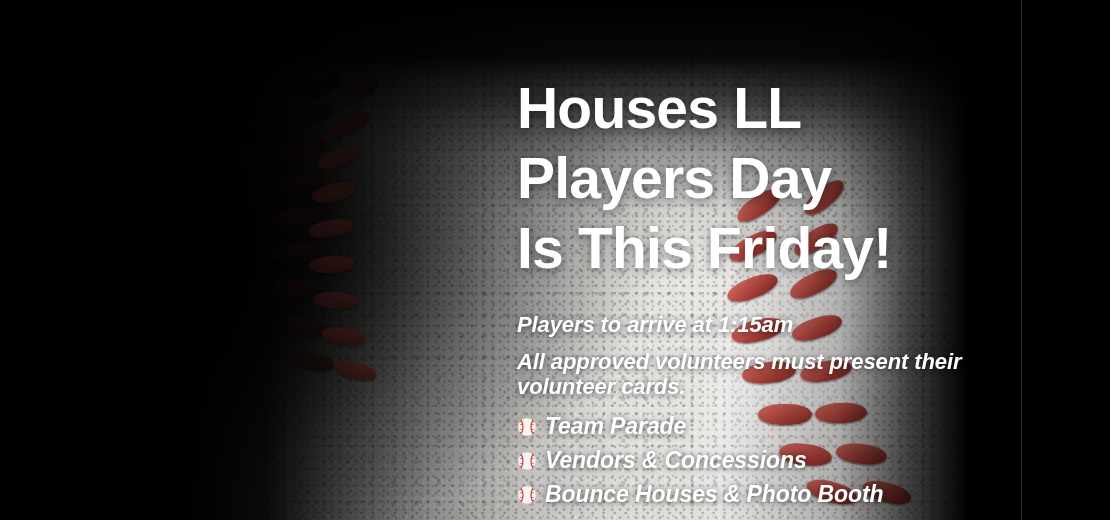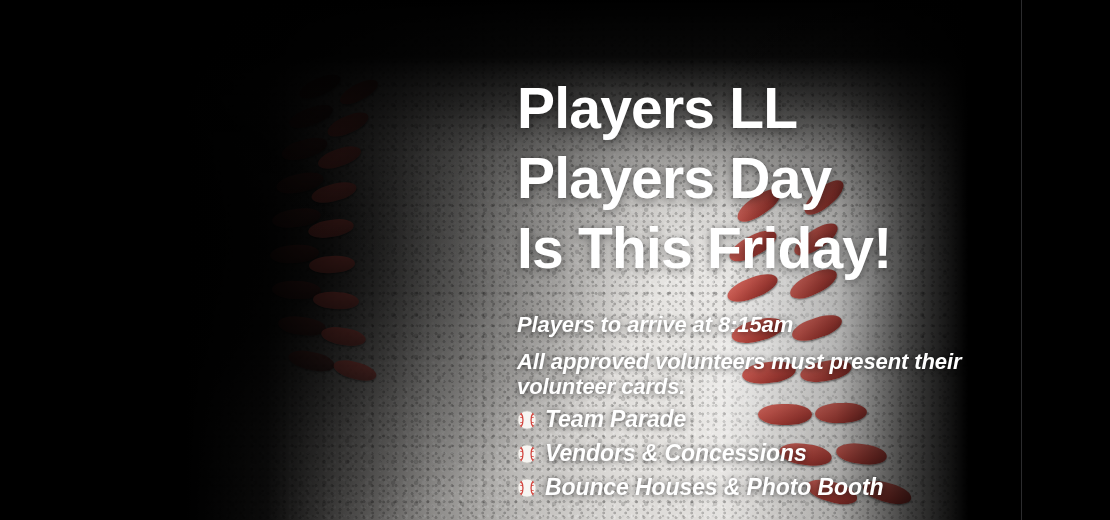--- a/index.html
+++ b/index.html
@@ -180,21 +180,21 @@
   .body-line {
     color:#fff;
     font-style:italic;
     font-weight:bold;
     font-size:22px;
     line-height:25px;
     letter-spacing:-0.1px;
     text-shadow:0 1px 6px rgba(0,0,0,.6);
   }
   #arrival { margin-bottom:12px; }
-  #volunteer-note { margin-bottom:7px; }
+  #volunteer-note { margin-bottom:14px; }
 
   #bullet-list { list-style:none; }
   .bullet-item {
     display:flex;
     align-items:center;
     gap:8px;
     margin-bottom:7px;
   }
   .bullet-icon {
     flex:0 0 auto;
@@ -275,27 +275,27 @@
     <div class="ball-shadow-top"></div>
     <div class="ball-shadow-right"></div>
   </div>
 
   <div id="right-panel"></div>
   <div id="divider"></div>
 
   <div id="content">
 
     <div id="headline">
-      <span class="hl-line">Players LL</span>
+      <span class="hl-line">Houses LL</span>
       <span class="hl-line">Players Day</span>
       <span class="hl-line">Is This Friday!</span>
     </div>
 
     <div id="body-block">
-      <div class="body-line" id="arrival">Players to arrive at 8:15am</div>
+      <div class="body-line" id="arrival">Players to arrive at 1:15am</div>
       <div class="body-line" id="volunteer-note">All approved volunteers must present their volunteer cards.</div>
 
       <ul id="bullet-list">
         <li class="bullet-item">
           <span class="bullet-icon">
             <svg viewBox="0 0 20 20" width="20" height="20" aria-hidden="true">
               <circle cx="10" cy="10" r="9" fill="#f7f5f2" stroke="#cfcbc6" stroke-width="0.7"></circle>
               <path d="M4.1 3.3 C6.6 6.2 6.6 13.8 4.1 16.7" fill="none" stroke="#d1433c" stroke-width="1.25" stroke-linecap="round"></path>
               <path d="M15.9 3.3 C13.4 6.2 13.4 13.8 15.9 16.7" fill="none" stroke="#d1433c" stroke-width="1.25" stroke-linecap="round"></path>
               <path d="M5.0 5.0 L3.3 4.5 M5.6 7.6 L3.6 7.4 M5.6 12.4 L3.6 12.6 M5.0 15.0 L3.3 15.5" stroke="#d1433c" stroke-width="0.8" stroke-linecap="round"></path>

